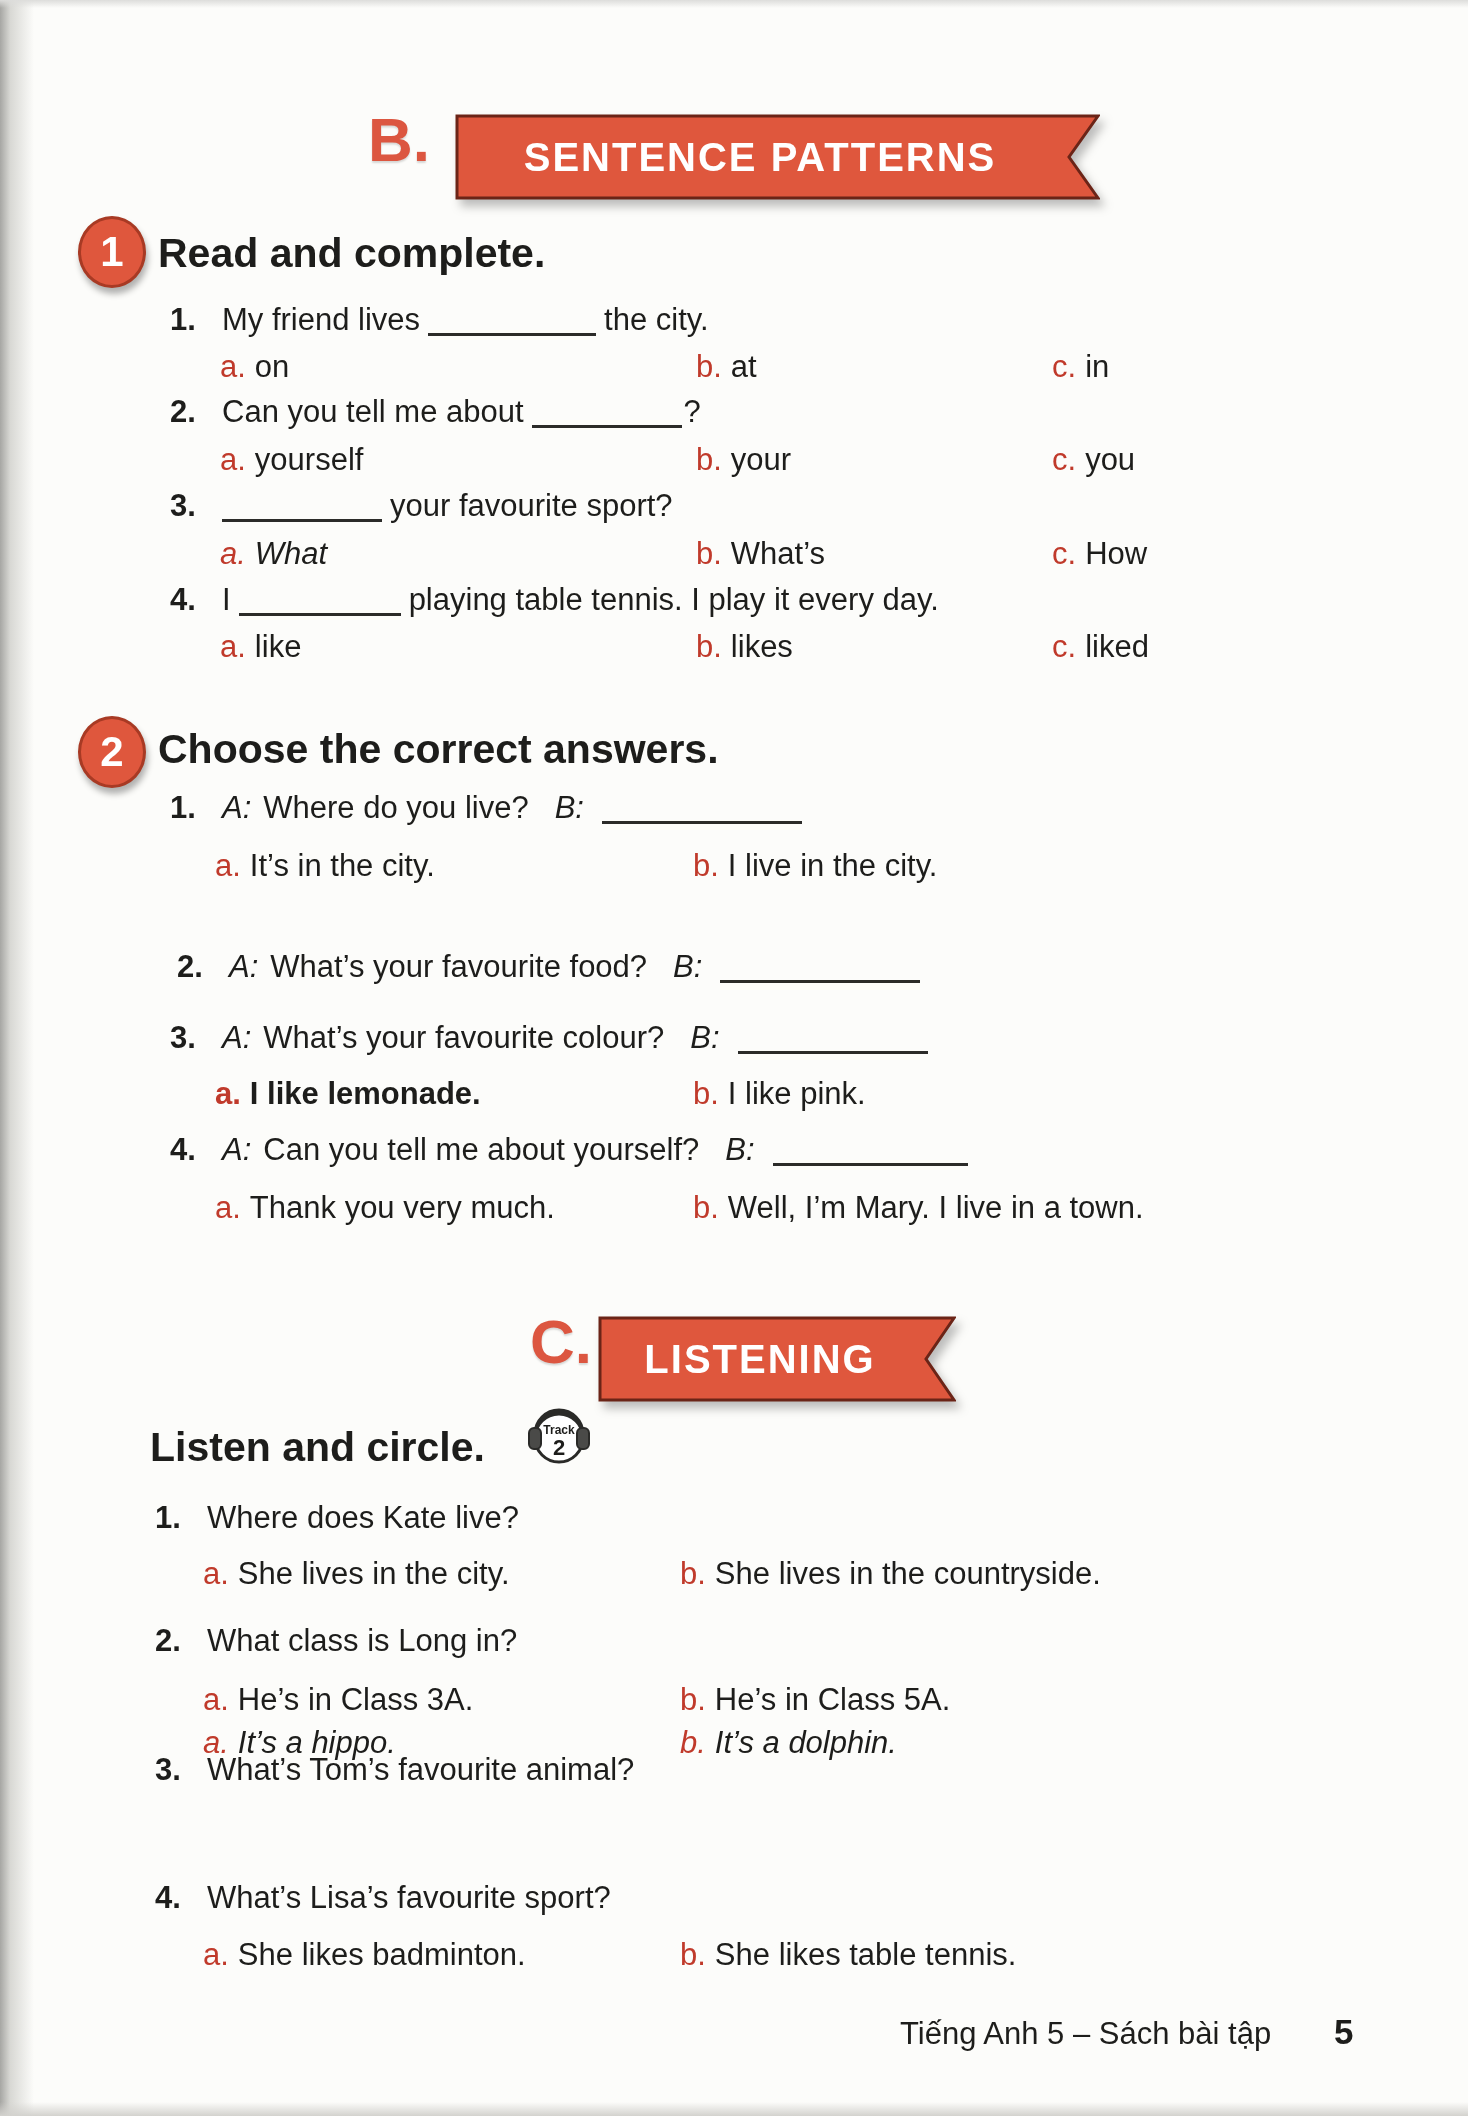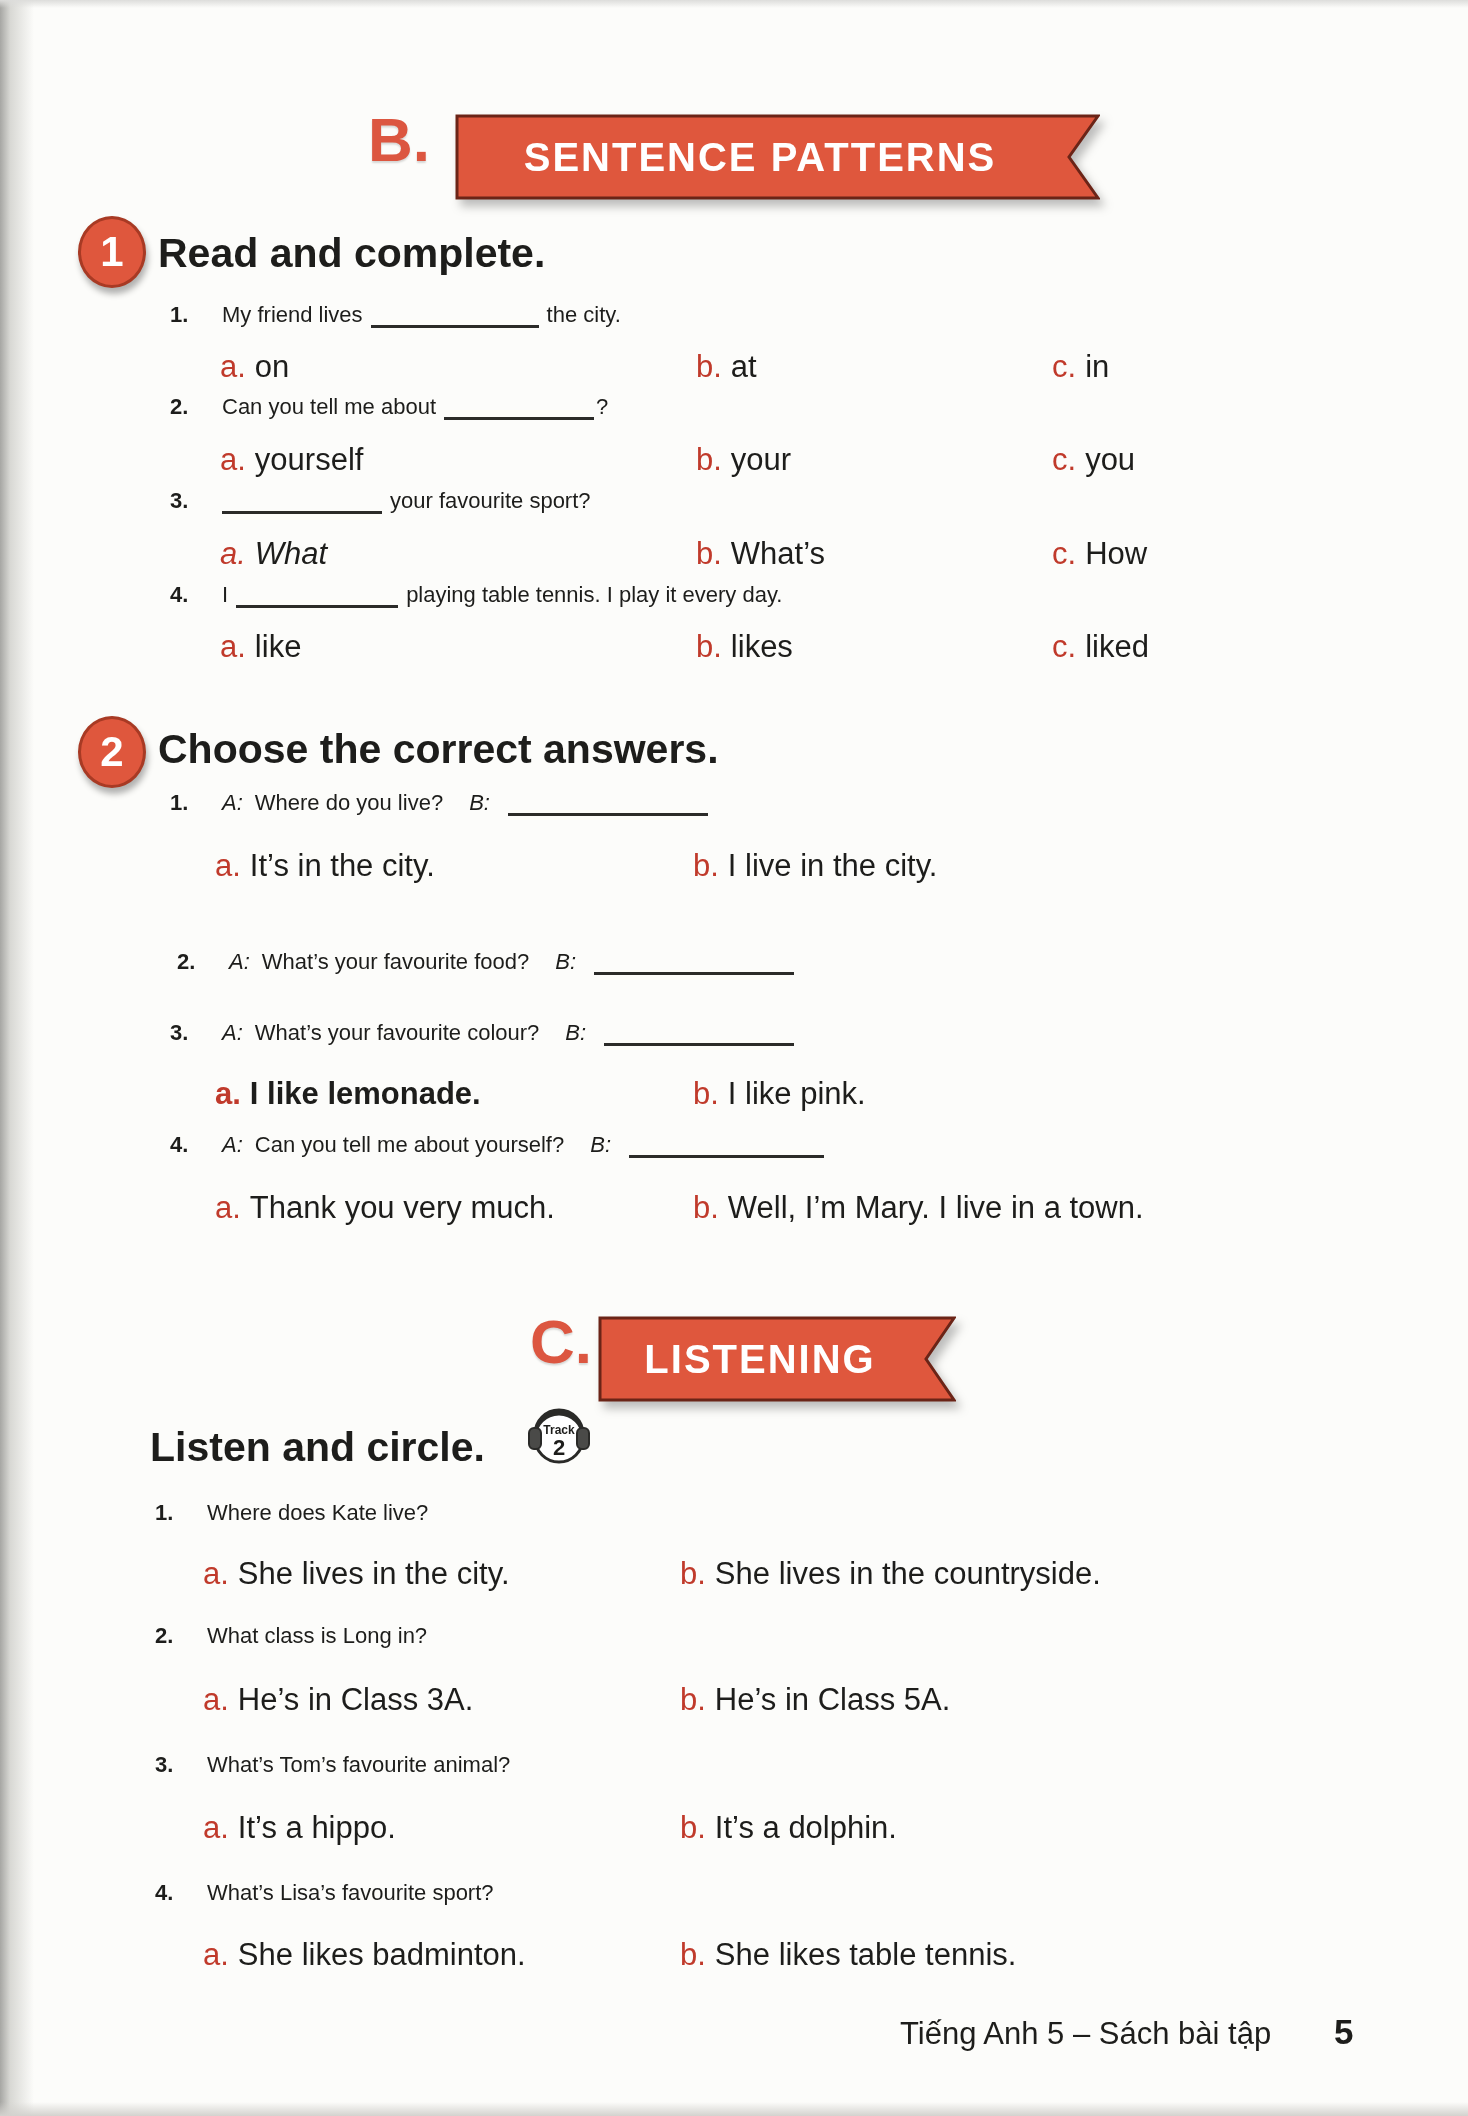--- a/index.html
+++ b/index.html
@@ -22,21 +22,21 @@
   .ribbon text{fill:#ffffff;font-weight:bold;text-anchor:middle;letter-spacing:2px;
     font-family:"Liberation Sans","DejaVu Sans",sans-serif;}
 
   .badge{position:absolute;width:68px;height:72px;background:#df573d;
     border:3px solid #a83a24;border-radius:50%;
     box-shadow:2px 6px 6px rgba(0,0,0,.3);
     color:#fff;font-weight:bold;font-size:42px;
     display:flex;align-items:center;justify-content:center;}
   .ex-title{position:absolute;font-size:41px;font-weight:bold;white-space:nowrap;}
 
-  .qline{position:absolute;font-size:22px;white-space:nowrap;}
+  .qline{position:absolute;font-size:31px;white-space:nowrap;}
   .qnum{display:inline-block;min-width:52px;font-weight:bold;}
   .optrow{position:absolute;left:0;width:100%;height:42px;font-size:31px;}
   .opt{position:absolute;white-space:nowrap;}
   .ol{color:#c03a2b;margin-right:9px;}
   .blank{display:inline-block;height:4px;border-bottom:3px solid #2b2b29;
     margin:0 8px;vertical-align:-6px;}
   .blank.tight{margin-right:2px;}
   .spk{font-style:italic;margin-right:12px;}
   .spkb{font-style:italic;margin:0 10px 0 26px;}
 
@@ -165,21 +165,21 @@
     <span class="qnum">2.</span><span>What class is Long in?</span>
   </div>
   <div class="optrow" style="top:1682px;">
     <span class="opt" style="left:203px;"><span class="ol">a.</span><span>He’s in Class 3A.</span></span>
     <span class="opt" style="left:680px;"><span class="ol">b.</span><span>He’s in Class 5A.</span></span>
   </div>
 
   <div class="qline" style="left:155px;top:1752px;">
     <span class="qnum">3.</span><span>What’s Tom’s favourite animal?</span>
   </div>
-  <div class="optrow" style="top:1810px;">
+  <div class="optrow" style="top:1725px;font-style:italic;">
     <span class="opt" style="left:203px;"><span class="ol">a.</span><span>It’s a hippo.</span></span>
     <span class="opt" style="left:680px;"><span class="ol">b.</span><span>It’s a dolphin.</span></span>
   </div>
 
   <div class="qline" style="left:155px;top:1880px;">
     <span class="qnum">4.</span><span>What’s Lisa’s favourite sport?</span>
   </div>
   <div class="optrow" style="top:1937px;">
     <span class="opt" style="left:203px;"><span class="ol">a.</span><span>She likes badminton.</span></span>
     <span class="opt" style="left:680px;"><span class="ol">b.</span><span>She likes table tennis.</span></span>

